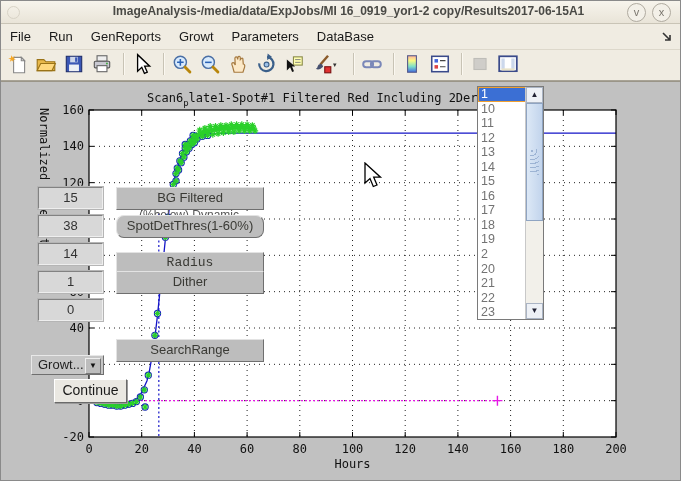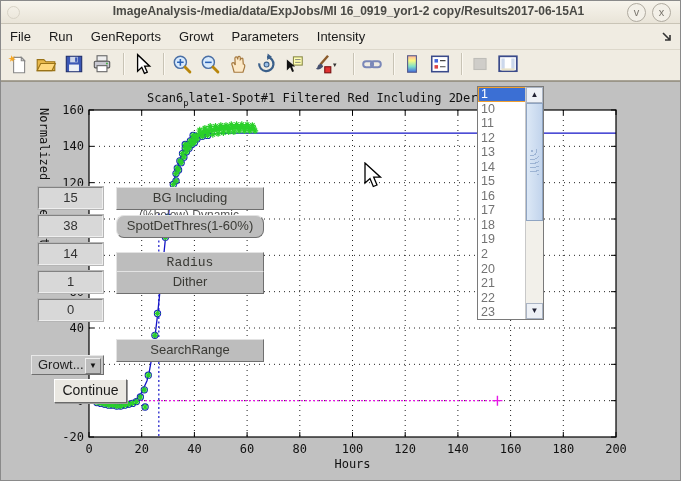--- a/index.html
+++ b/index.html
@@ -58,21 +58,21 @@
 <div id="win">
 
   <div id="titlebar">
     <div id="btn-menu" class=""></div>
     <div id="title">ImageAnalysis-/media/data/ExpJobs/MI 16_0919_yor1-2 copy/Results2017-06-15A1</div>
     <div id="btn-shade" class="circ">v</div>
     <div id="btn-close" class="circ">x</div>
   </div>
 
   <div id="menubar">
-    <span class="menu-item">File</span><span class="menu-item">Run</span><span class="menu-item">GenReports</span><span class="menu-item">Growt</span><span class="menu-item">Parameters</span><span class="menu-item">Intensity</span><svg id="menu-dock" viewBox="0 0 14 14">
+    <span class="menu-item">File</span><span class="menu-item">Run</span><span class="menu-item">GenReports</span><span class="menu-item">Growt</span><span class="menu-item">Parameters</span><span class="menu-item">DataBase</span><svg id="menu-dock" viewBox="0 0 14 14">
       <path d="M3 3 L10 10 M10 5 L10 10 L5 10" fill="none" stroke="#333" stroke-width="1.6"></path>
     </svg>
   </div>
 
   <div id="toolbar">
       <div class="tool" style="left: 6px;"><svg viewBox="0 0 20 20">
           <path d="M6 4 h7 l3 3 v11 h-10 z" fill="#fff" stroke="#888"></path>
           <path d="M13 4 l3 3 h-3 z" fill="#ddd" stroke="#888"></path>
           <path d="M4 2 l1.2 2 2-1.2-1.2 2 2 1.2-2.3.2.2 2.3-1.4-1.9-1.9 1.4.8-2.3-2.3-.8 2.4-.4z" fill="#f6a623"></path>
         </svg></div>
@@ -387,21 +387,21 @@
           <text x="83" y="32" font-size="12" fill="#111" text-anchor="end">160</text>
           <text x="351.5" y="386" font-size="12" fill="#111" text-anchor="middle">Hours</text>
         </svg></div>
 
     <div id="plot-title"><span>Scan6</span><span class="sub">p</span><span>late1-Spot#1 Filtered Red Including 2Deriv Bl</span></div>
 
     <div id="ylabel">Normalized Intensity</div>
 
     <div id="controls">
         <div class="efield" style="top: 105px;">15</div>
-        <div class="cbtn" style="top: 105px;">BG Including</div>
+        <div class="cbtn" style="top: 105px;">BG Filtered</div>
         <div class="efield" style="top: 133px;">38</div>
         <div class="cbtn" style="top: 133px; border-radius: 8px;">SpotDetThres(1-60%)</div>
         <div class="efield" style="top: 161px;">14</div>
         <div class="cbtn" style="top: 170px; font-family: Liberation Mono, monospace;">Radius</div>
         <div class="efield" style="top: 189px;">1</div>
         <div class="cbtn" style="top: 189px;">Dither</div>
         <div class="efield" style="top: 217px;">0</div>
         <div class="cbtn" style="top: 217px; margin-top: 40px;">SearchRange</div>
       </div>
     <div id="bg-subtext">(%below) Dynamic</div>

